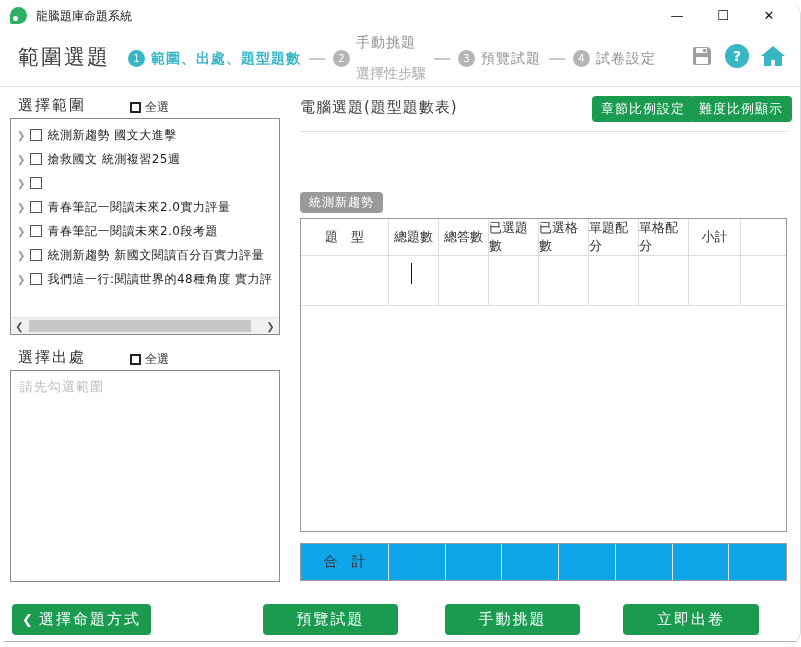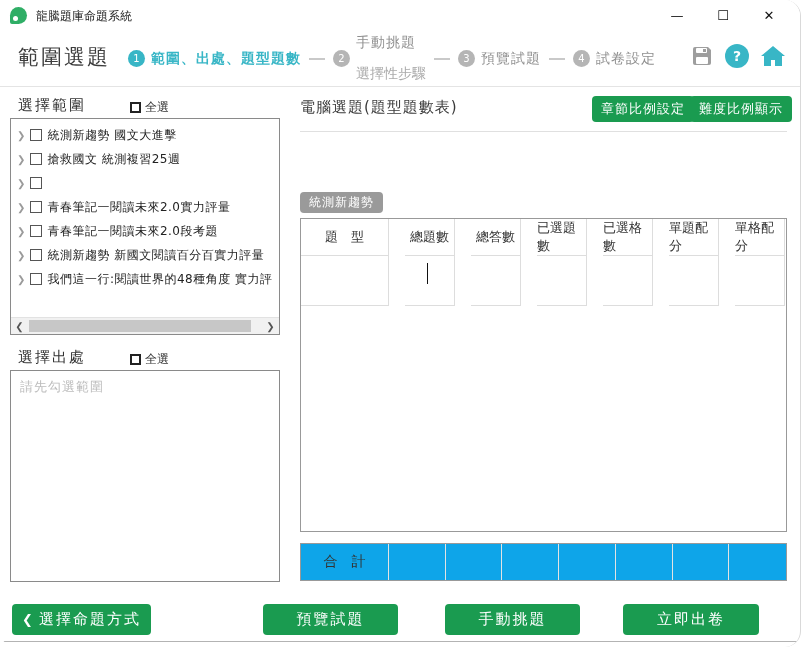--- a/index.html
+++ b/index.html
@@ -48,21 +48,21 @@
   .source-box { position:absolute; left:10px; top:370px; width:270px; height:212px; border:1px solid #8a8a8a; background:#fff; }
   .placeholder { position:absolute; left:9px; top:7px; font-size:13px; color:#bcbcbc; letter-spacing:1px; }
 
   
   .right-title { position:absolute; left:300px; top:98px; font-size:15px; color:#3a3a3a; letter-spacing:1px; }
   .btn-green-sm { position:absolute; top:96px; height:26px; background:#1a9b50; color:#fff; border:none; border-radius:4px; font-size:13px; letter-spacing:1px; padding:0 9px; font-family:inherit; }
   .right-divider { position:absolute; left:300px; top:131px; width:487px; height:1px; background:#e0e0e0; }
   .order-tag { position:absolute; left:300px; top:192px; height:21px; background:#9a9a9a; color:#fff; font-size:12px; letter-spacing:1px; border:none; border-radius:4px; padding:0 9px; font-family:inherit; }
 
   .qtable { position:absolute; left:300px; top:218px; width:487px; height:314px; border:1px solid #999; background:#fff; }
-  .qt-grid { display:grid; grid-template-columns:88px 50px 50px 50px 50px 50px 50px 52px 1fr;gap:16px; }
+  .qt-grid { display:grid; grid-template-columns:88px 50px 50px 50px 50px 50px 50px 52px 1fr; }
   .qt-head { height:37px; }
   .qt-head > div { border-right:1px solid #ddd; border-bottom:1px solid #ddd; display:flex; align-items:center; justify-content:center; font-size:13px; color:#333; }
   .qt-head > div:last-child { border-right:none; }
   .qt-row { height:50px; }
   .qt-row > div { border-right:1px solid #ddd; border-bottom:1px solid #ddd; position:relative; }
   .qt-row > div:last-child { border-right:none; }
   .caret { position:absolute; left:22px; top:7px; width:1px; height:21px; background:#111; }
 
   .total-box { position:absolute; left:300px; top:543px; width:487px; height:38px; border:1px solid #999; background:#0ea5e9; display:grid; grid-template-columns:88px repeat(7,1fr); }
   .total-box > div { border-right:1px solid #e3e3e3; display:flex; align-items:center; }

